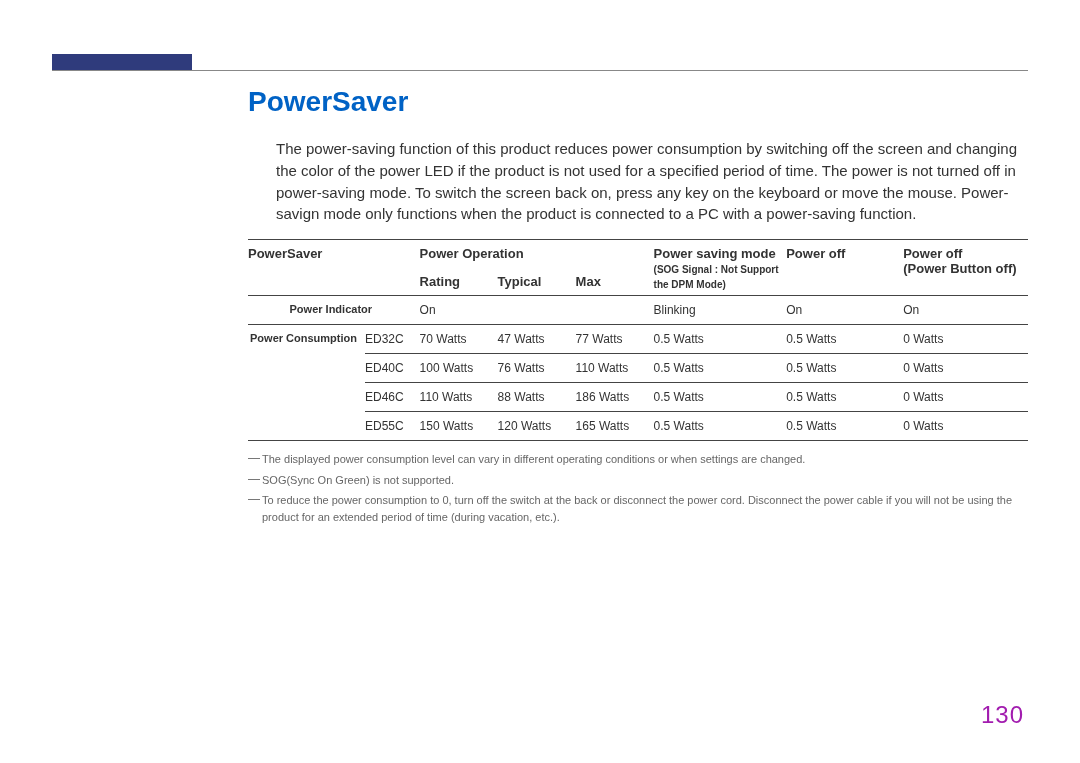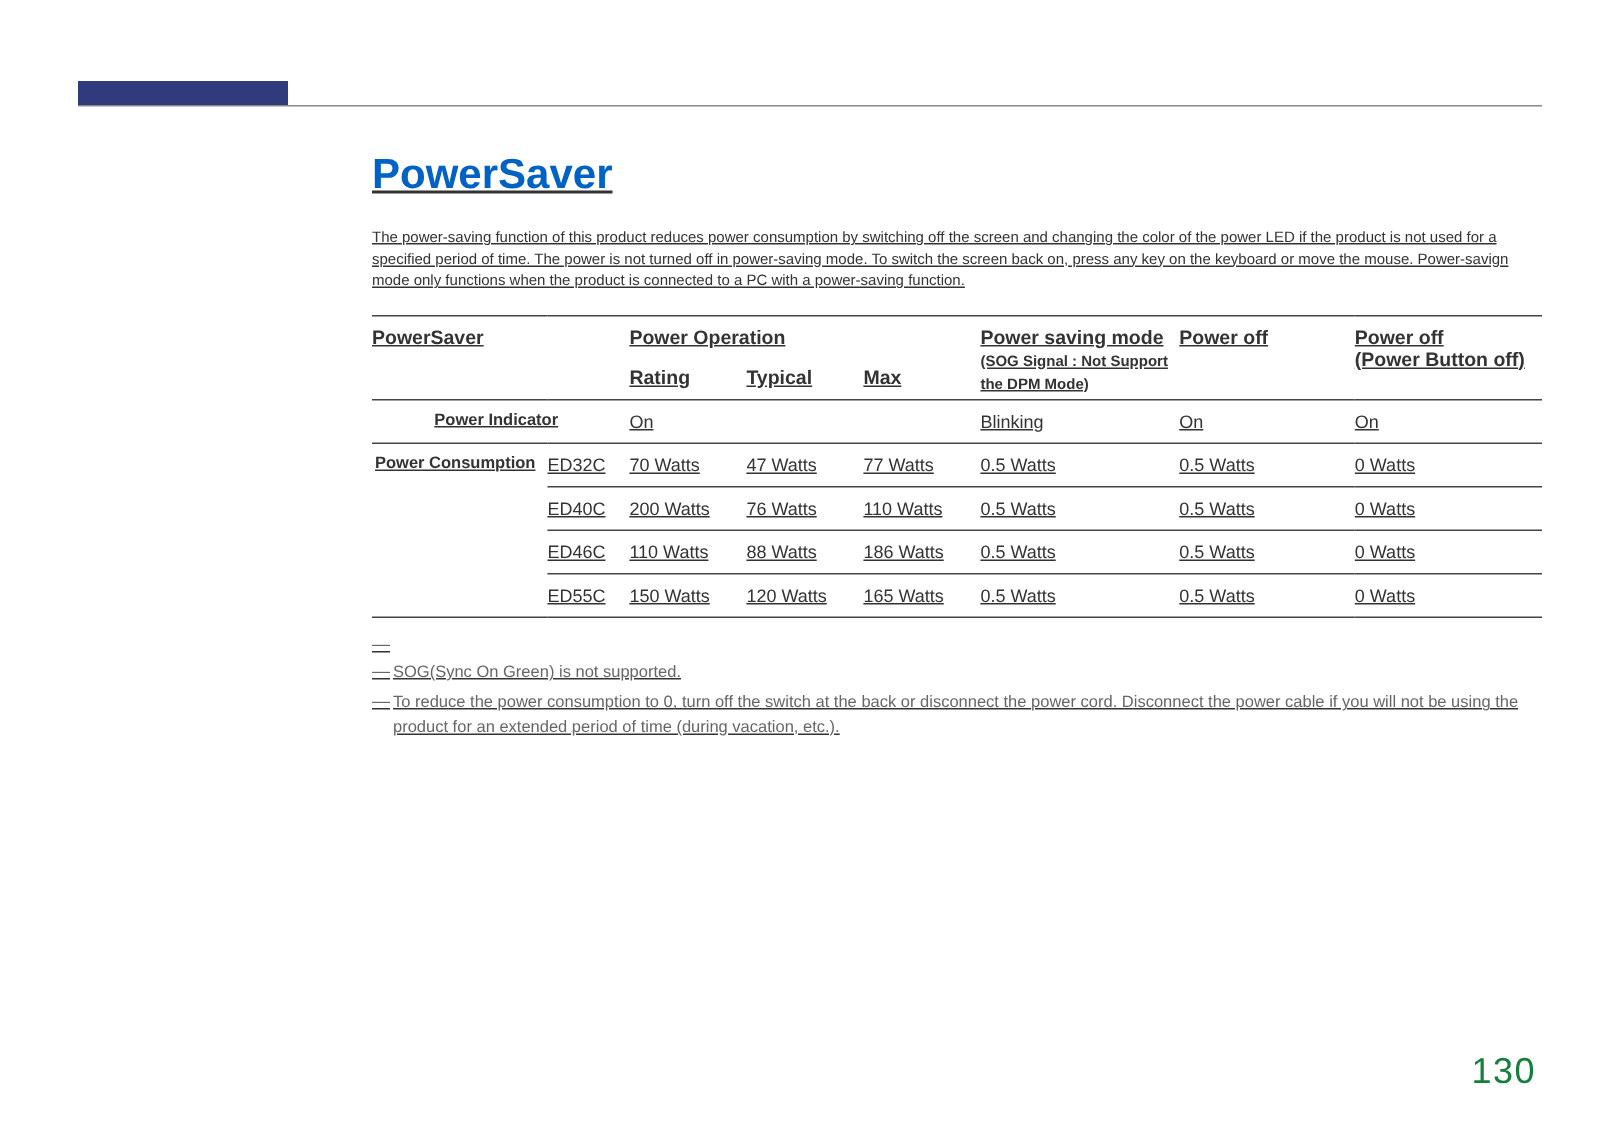--- a/index.html
+++ b/index.html
@@ -24,35 +24,35 @@
   .top-bar {
     position: absolute;
     top: 54px;
     left: 52px;
     width: 140px;
     height: 16px;
     background: #2f3b7c;
   }
   .content {
     position: absolute;
-    top: 92px;
+    top: 78px;
     left: 248px;
     right: 52px;
-    text-decoration: underline;
   }
   .heading {
     color: #0062c5;
     font-size: 28px;
     font-weight: bold;
     margin: 8px 0 20px;
   }
   .intro {
-    font-size: 10px;
+    font-size: 15px;
     line-height: 1.45;
     color: #333;
+    margin-left: 28px;
   }
   table {
     border-collapse: collapse;
     width: 100%;
     margin-top: 14px;
     table-layout: fixed;
   }
   col.c-label { width: 15%; }
   col.c-model { width: 7%; }
   col.c-rating { width: 10%; }
@@ -92,21 +92,21 @@
     flex: 0 0 14px;
     font-size: 12px;
     color: #666;
     line-height: 1.2;
   }
   .page-num {
     position: absolute;
     right: 56px;
     bottom: 34px;
     font-size: 24px;
-    color: #15803d;
+    color: #a21caf;
     font-weight: 300;
     letter-spacing: 1px;
   }
 </style>
 </head>
 <body>
 
 <div class="top-bar"></div>
 <div class="top-rule"></div>
 
@@ -158,21 +158,21 @@
       <td>ED32C</td>
       <td>70 Watts</td>
       <td>47 Watts</td>
       <td>77 Watts</td>
       <td>0.5 Watts</td>
       <td>0.5 Watts</td>
       <td>0 Watts</td>
     </tr>
     <tr>
       <td class="sep">ED40C</td>
-      <td class="sep">200 Watts</td>
+      <td class="sep">100 Watts</td>
       <td class="sep">76 Watts</td>
       <td class="sep">110 Watts</td>
       <td class="sep">0.5 Watts</td>
       <td class="sep">0.5 Watts</td>
       <td class="sep">0 Watts</td>
     </tr>
     <tr>
       <td class="sep">ED46C</td>
       <td class="sep">110 Watts</td>
       <td class="sep">88 Watts</td>
@@ -192,20 +192,21 @@
     </tr>
     <tr>
           <td colspan="8" class="sep" style="padding:0;height:0;"></td>
         </tr>
   </tbody>
     </table>
 
   <div class="notes">
     <div class="note-item">
       <span class="note-dash">―</span>
+      <span>The displayed power consumption level can vary in different operating conditions or when settings are changed.</span>
     </div>
     <div class="note-item">
       <span class="note-dash">―</span>
       <span>SOG(Sync On Green) is not supported.</span>
     </div>
     <div class="note-item">
       <span class="note-dash">―</span>
       <span>To reduce the power consumption to 0, turn off the switch at the back or disconnect the power cord. Disconnect the power cable if you will not be using the product for an extended period of time (during vacation, etc.).</span>
     </div>
   </div>

